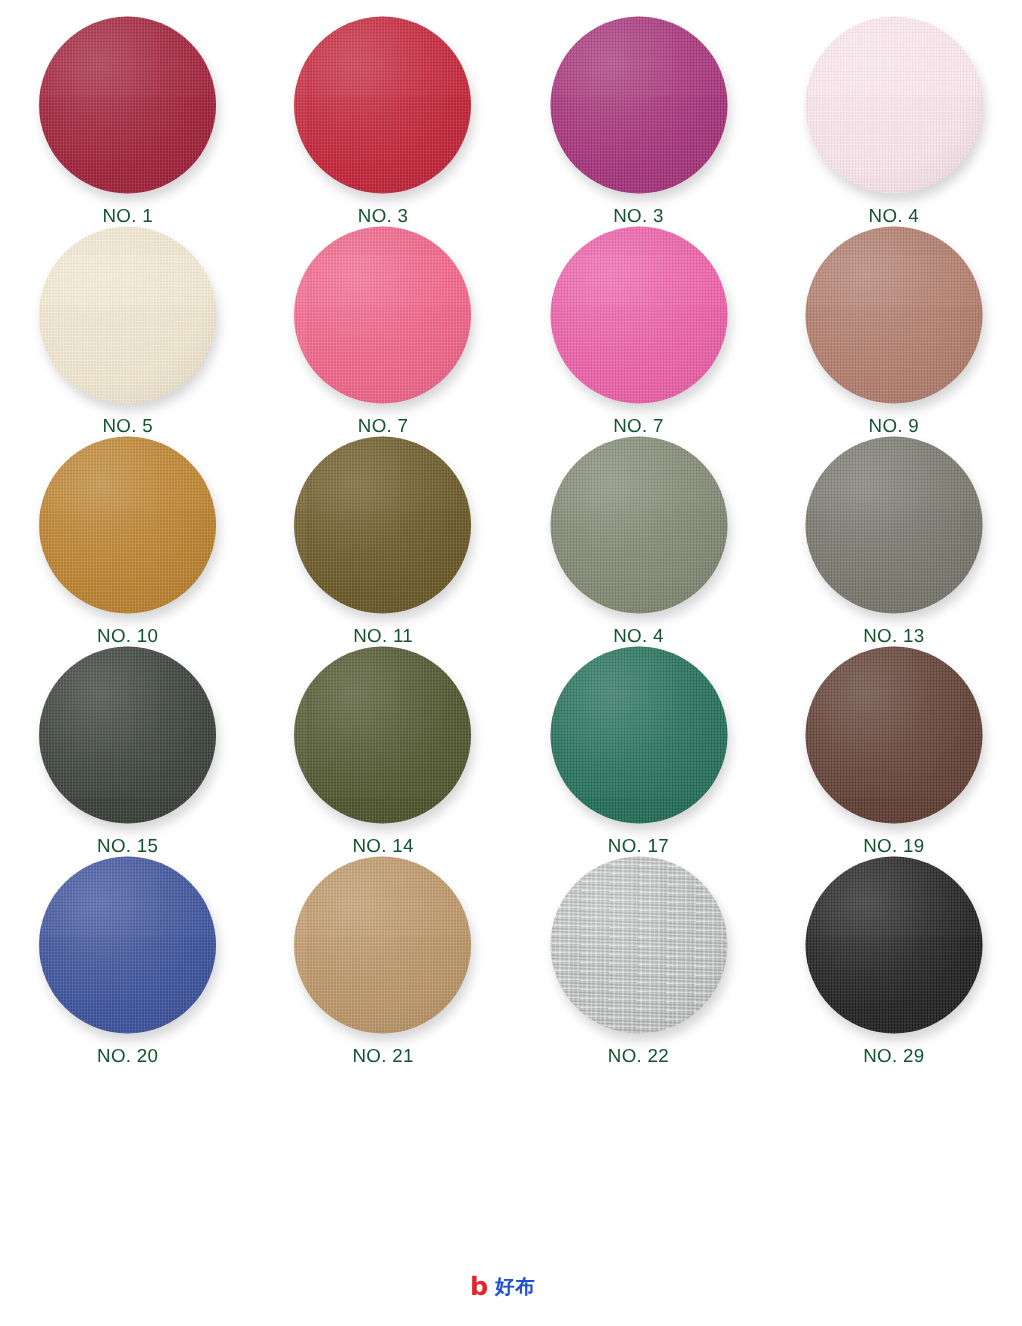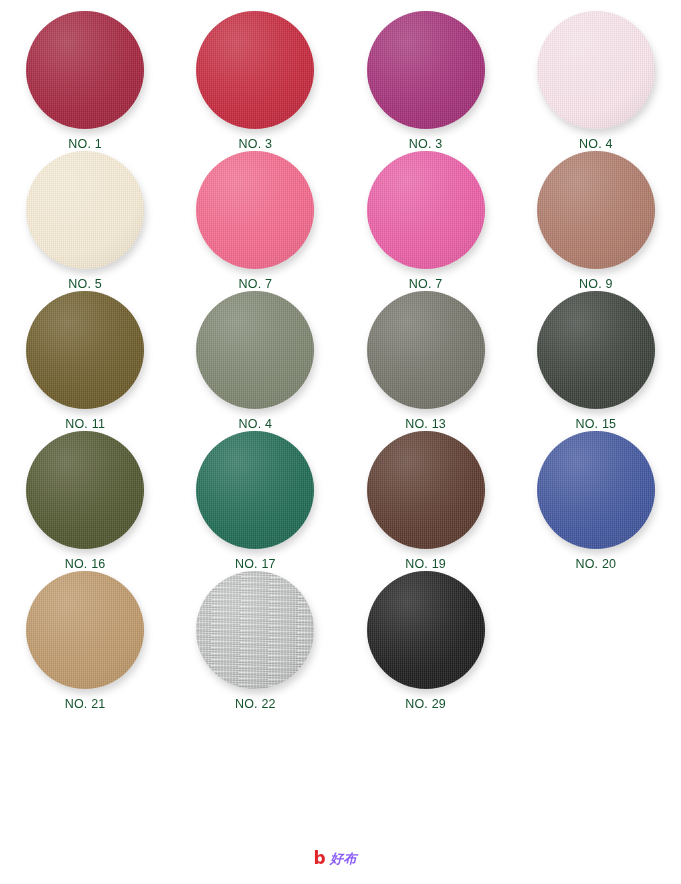--- a/index.html
+++ b/index.html
@@ -136,27 +136,26 @@
     position: absolute;
     inset: 0;
     color: #e0252b;
     font-family: "DejaVu Sans", sans-serif;
     font-weight: bold;
     font-size: 17px;
     line-height: 15px;
     text-align: center;
   }
   #watermark .wm-text {
-    color: #8b5cf6;
+    color: #1d4ed8;
     font-family: "DejaVu Sans", sans-serif;
     font-weight: bold;
     font-size: 13px;
     line-height: 15px;
     letter-spacing: 0.5px;
-    font-style: italic;
   }
 </style>
 </head>
 <body>
 
 <div id="swatch-sheet">
 
   <div class="swatch-grid">
       <div class="swatch-cell">
         <div class="swatch-disc-wrap">
@@ -201,20 +200,26 @@
         <div class="swatch-label">NO. 7</div>
       </div>
       <div class="swatch-cell">
         <div class="swatch-disc-wrap">
           <div class="swatch-disc" style="background: rgb(176, 124, 107);"></div>
         </div>
         <div class="swatch-label">NO. 9</div>
       </div>
       <div class="swatch-cell">
         <div class="swatch-disc-wrap">
+          <div class="swatch-disc" style="background: rgb(192, 135, 51);"></div>
+        </div>
+        <div class="swatch-label">NO. 10</div>
+      </div>
+      <div class="swatch-cell">
+        <div class="swatch-disc-wrap">
           <div class="swatch-disc" style="background: rgb(110, 93, 42);"></div>
         </div>
         <div class="swatch-label">NO. 11</div>
       </div>
       <div class="swatch-cell">
         <div class="swatch-disc-wrap">
           <div class="swatch-disc" style="background: rgb(127, 134, 113);"></div>
         </div>
         <div class="swatch-label">NO. 4</div>
       </div>
@@ -227,21 +232,21 @@
       <div class="swatch-cell">
         <div class="swatch-disc-wrap">
           <div class="swatch-disc" style="background: rgb(60, 66, 60);"></div>
         </div>
         <div class="swatch-label">NO. 15</div>
       </div>
       <div class="swatch-cell">
         <div class="swatch-disc-wrap">
           <div class="swatch-disc" style="background: rgb(81, 87, 47);"></div>
         </div>
-        <div class="swatch-label">NO. 16</div>
+        <div class="swatch-label">NO. 14</div>
       </div>
       <div class="swatch-cell">
         <div class="swatch-disc-wrap">
           <div class="swatch-disc" style="background: rgb(31, 107, 84);"></div>
         </div>
         <div class="swatch-label">NO. 17</div>
       </div>
       <div class="swatch-cell">
         <div class="swatch-disc-wrap">
           <div class="swatch-disc" style="background: rgb(92, 58, 46);"></div>

